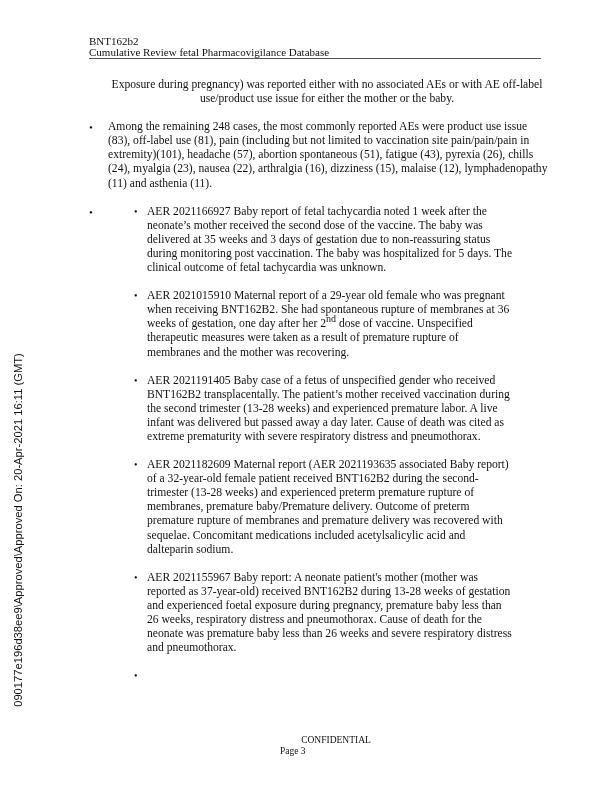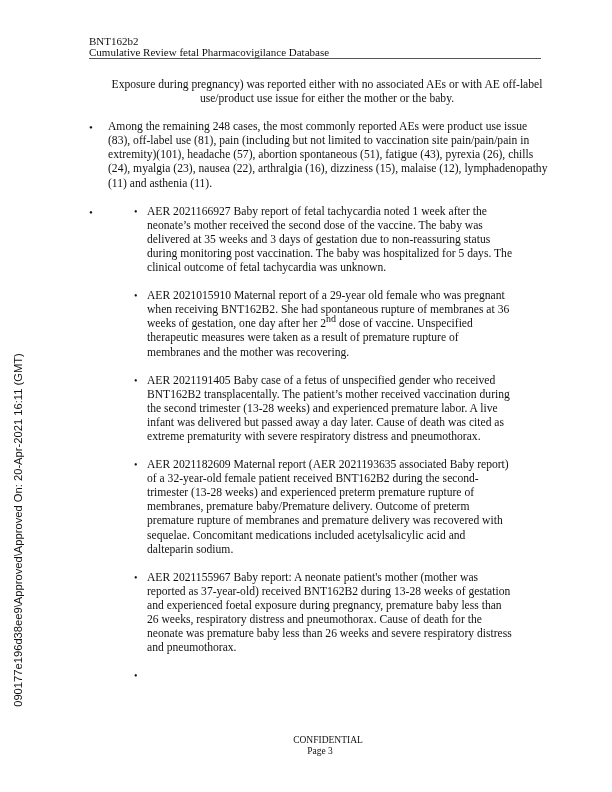--- a/index.html
+++ b/index.html
@@ -91,30 +91,30 @@
     .footer {
       position: absolute;
       left: 0;
       top: 735px;
       width: 612px;
       font-size: 9.5px;
       line-height: 11px;
     }
     .footer .conf {
       position: absolute;
-      left: 288px;
+      left: 296px;
       width: 80px;
       text-align: center;
     }
     .footer .page {
       position: absolute;
       left: 280px;
       top: 11px;
       width: 80px;
-      text-align: center;
+      text-align: left;
     }
     .footer .docid {
       position: absolute;
       left: 423px;
       top: 20px;
       font-family: "Liberation Sans", "DejaVu Sans", sans-serif;
       font-size: 7.6px;
       margin-top: 42px;
     }
   </style>

